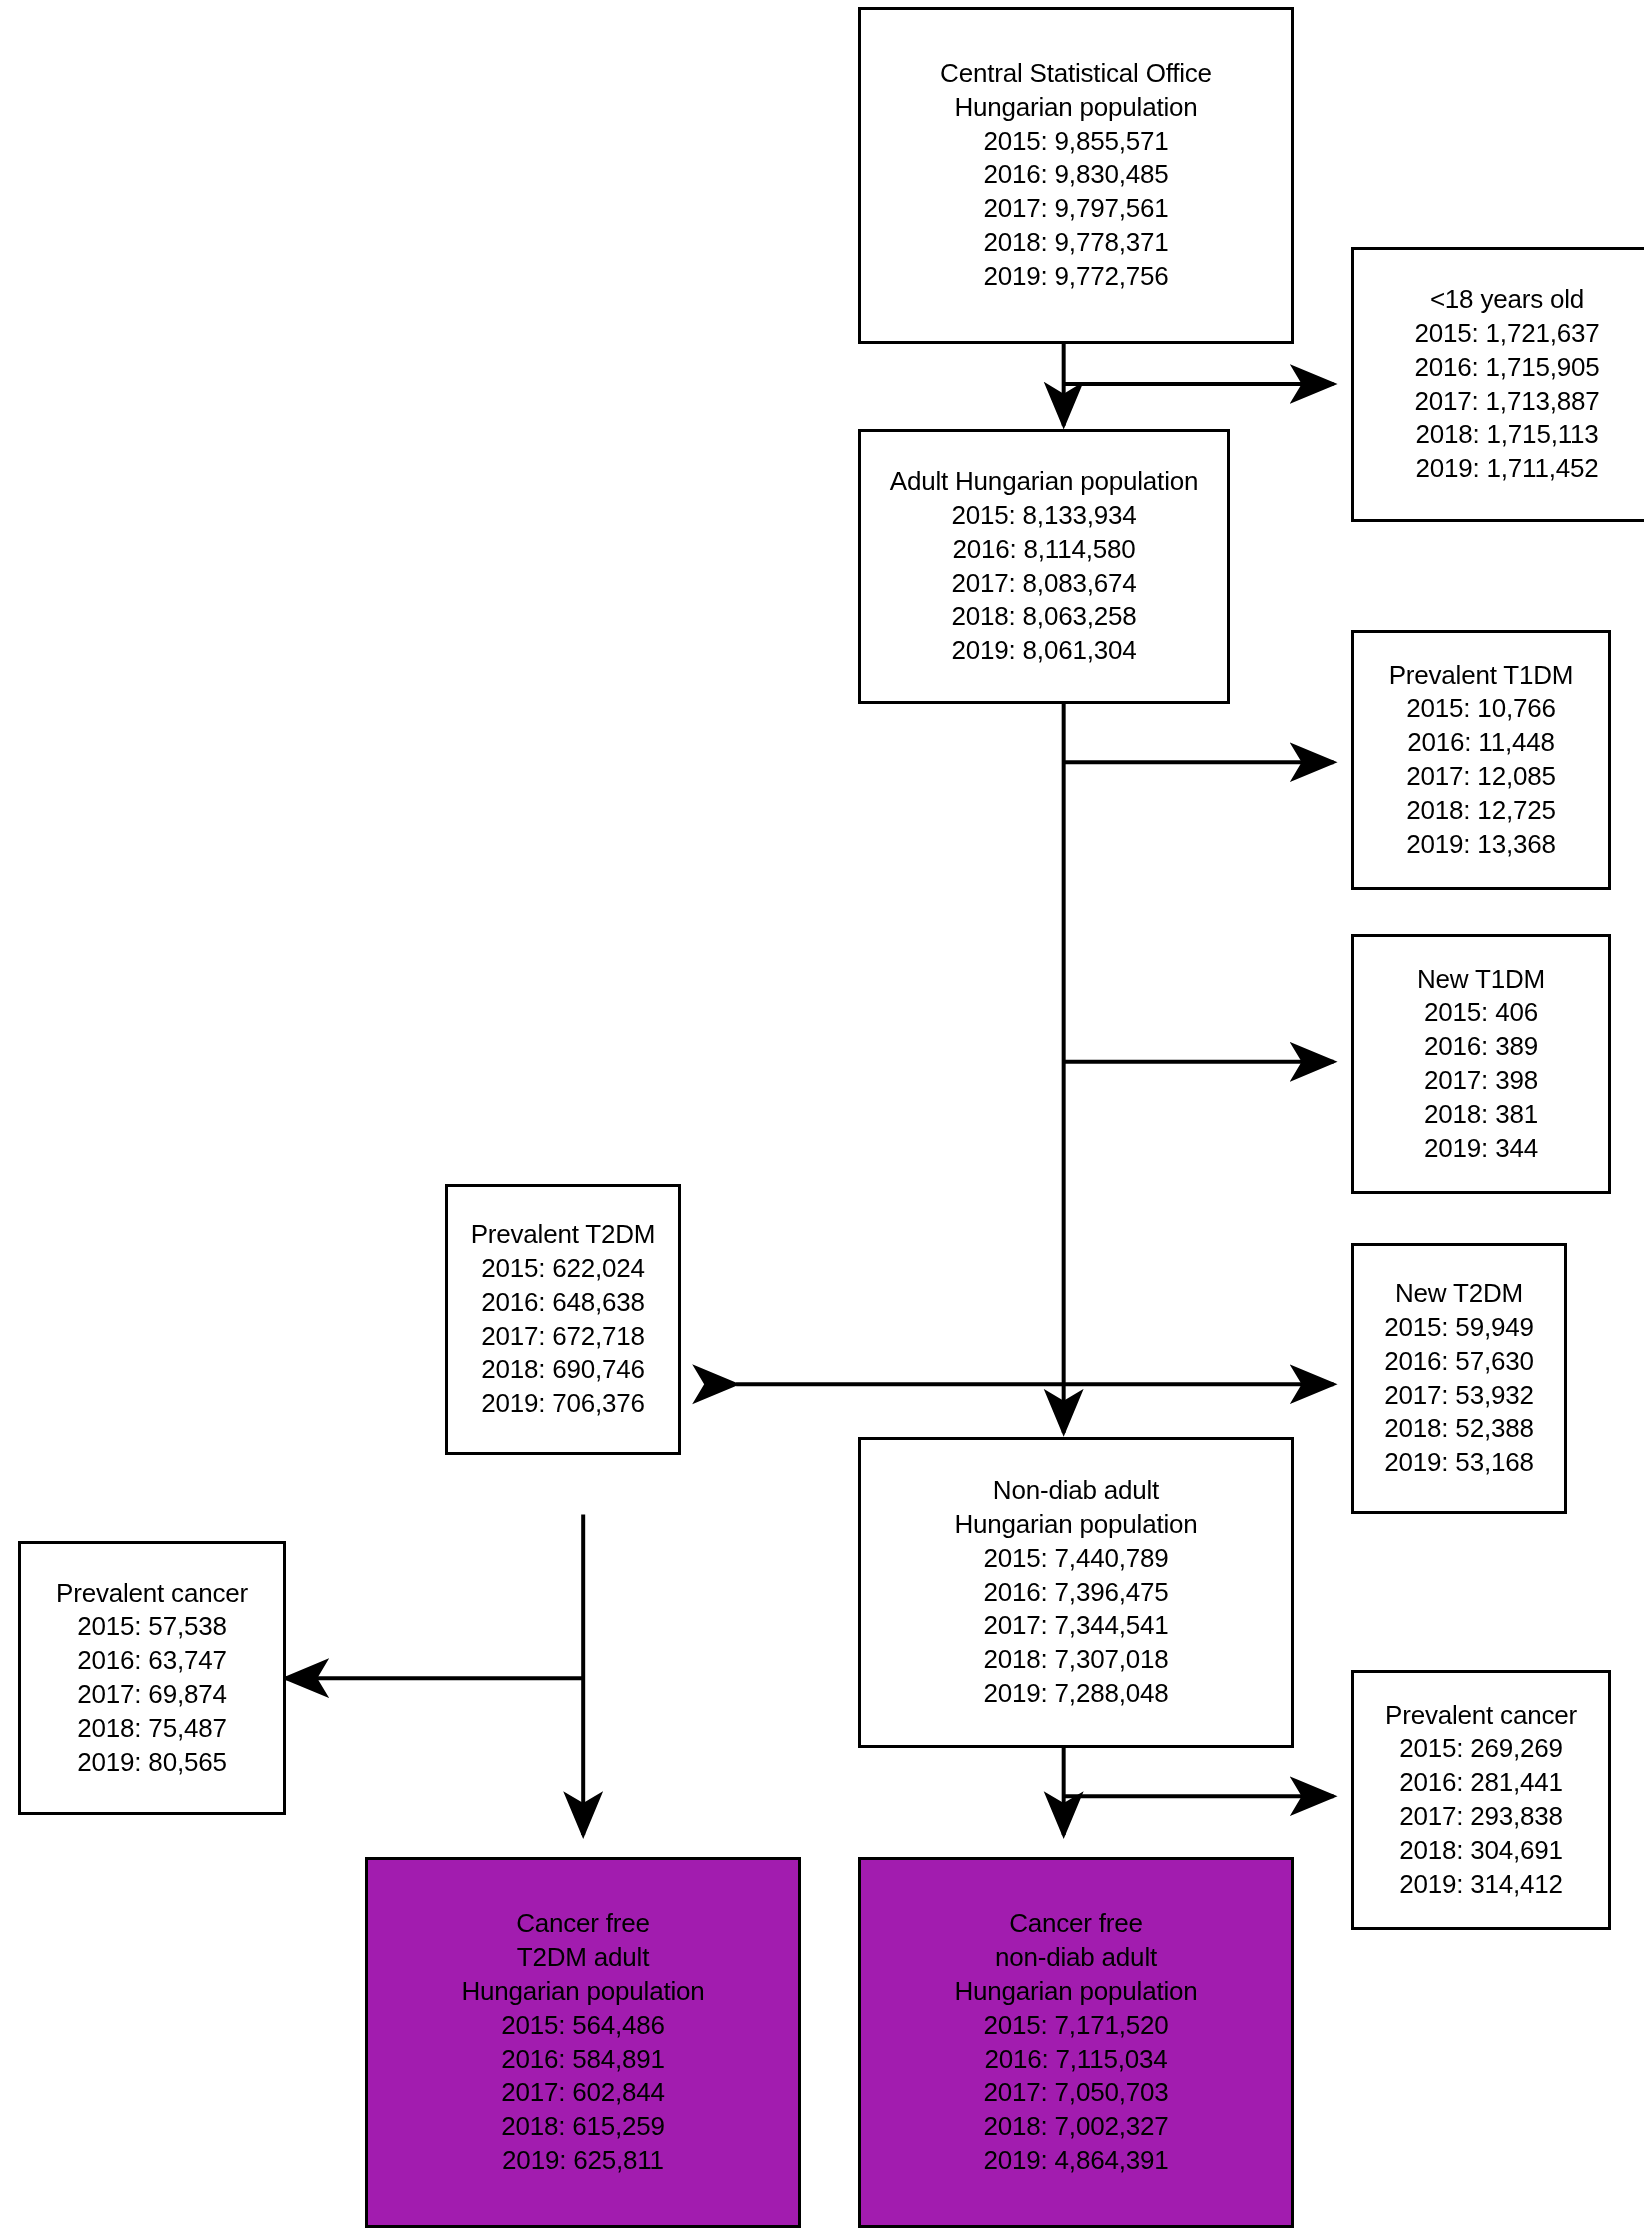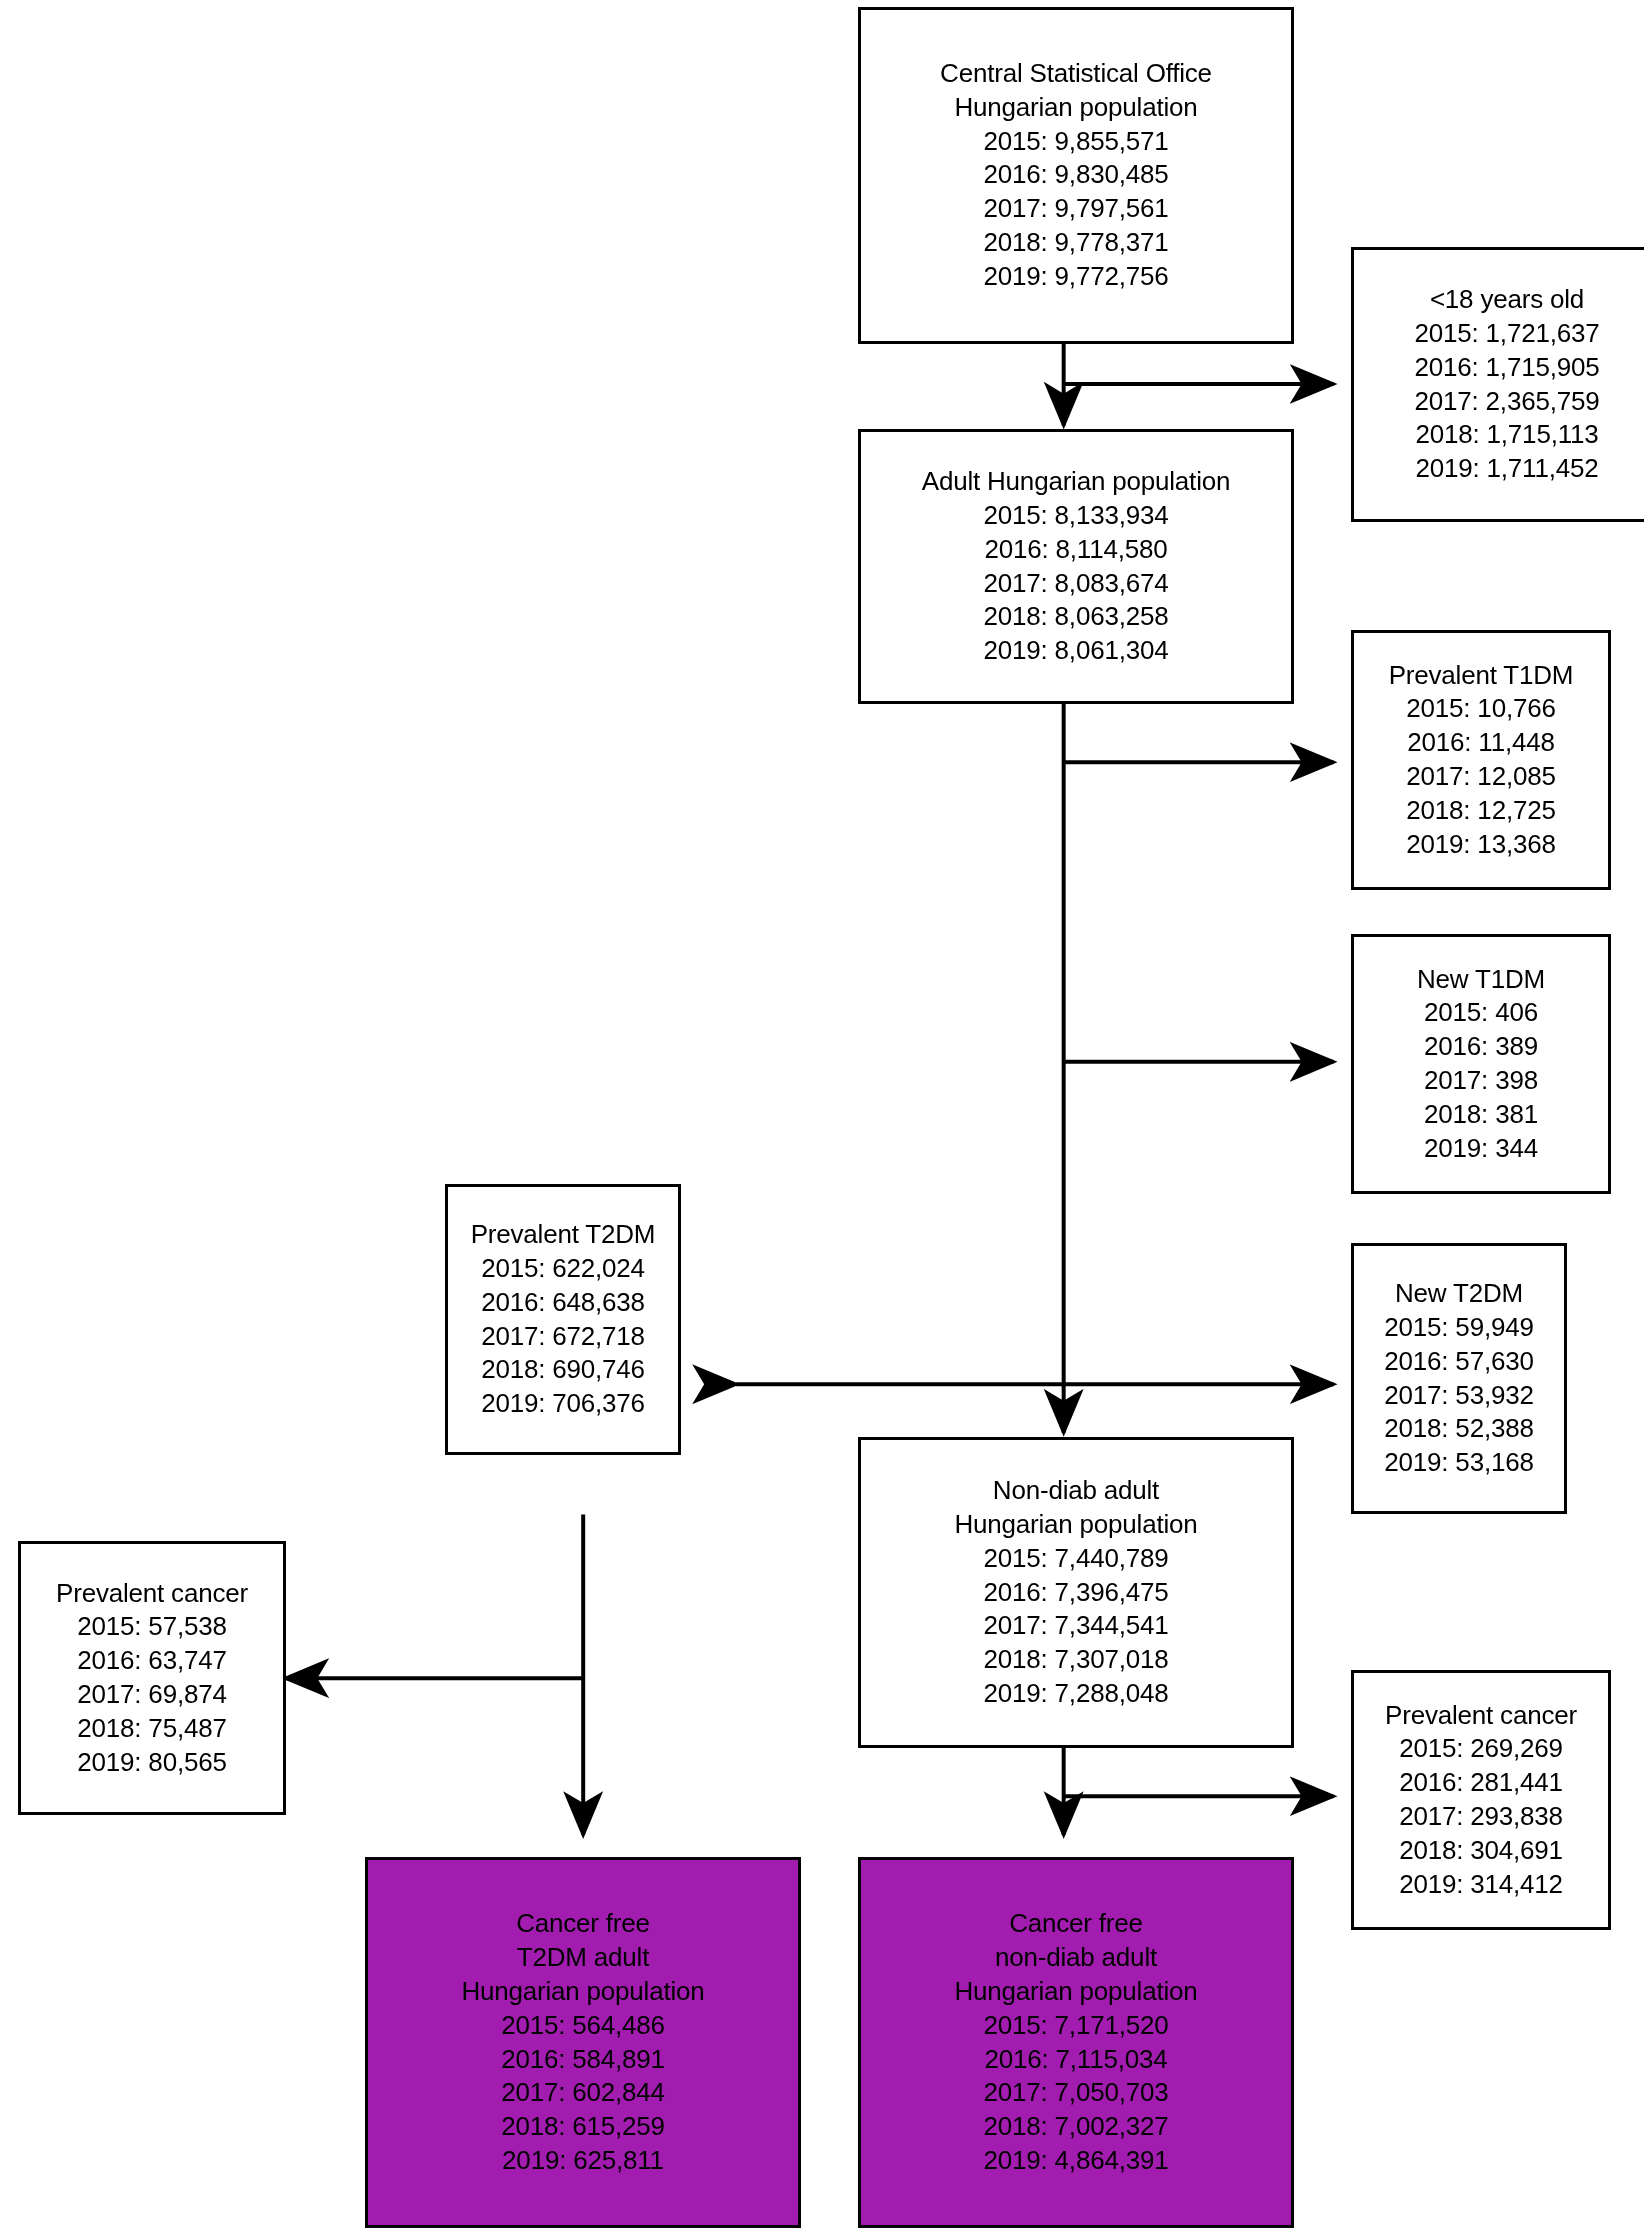--- a/index.html
+++ b/index.html
@@ -118,27 +118,27 @@
       <div class="row">2018: 9,778,371</div>
       <div class="row">2019: 9,772,756</div>
     </div>
   </div>
 
   <div class="node" style="left:1351px; top:247px; width:312px; height:275px;">
     <div class="ttl">&lt;18 years old</div>
     <div class="rows">
       <div class="row">2015: 1,721,637</div>
       <div class="row">2016: 1,715,905</div>
-      <div class="row">2017: 2,365,759</div>
+      <div class="row">2017: 1,713,887</div>
       <div class="row">2018: 1,715,113</div>
       <div class="row">2019: 1,711,452</div>
     </div>
   </div>
 
-  <div class="node" style="left:858px; top:429px; width:436px; height:275px;">
+  <div class="node" style="left:858px; top:429px; width:372px; height:275px;">
     <div class="ttl">Adult Hungarian population</div>
     <div class="rows">
       <div class="row">2015: 8,133,934</div>
       <div class="row">2016: 8,114,580</div>
       <div class="row">2017: 8,083,674</div>
       <div class="row">2018: 8,063,258</div>
       <div class="row">2019: 8,061,304</div>
     </div>
   </div>
 

